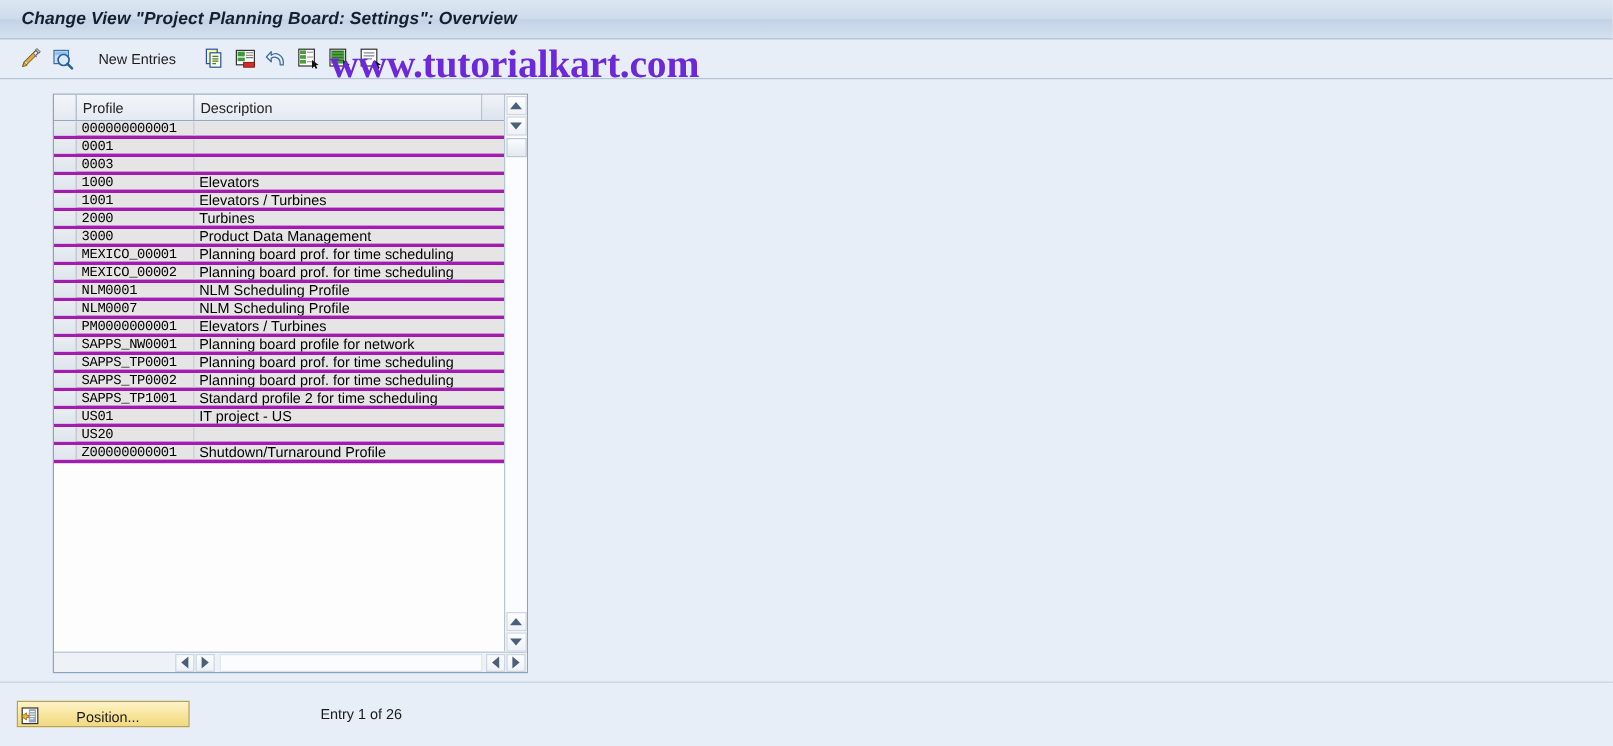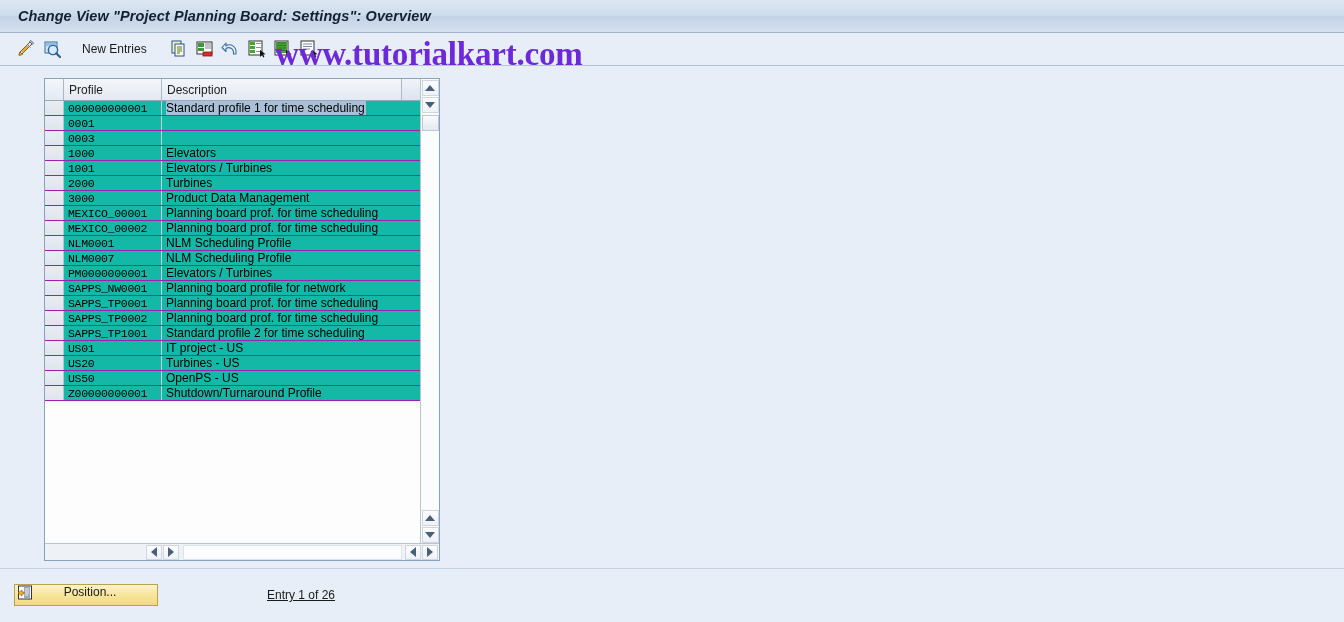--- a/index.html
+++ b/index.html
@@ -121,22 +121,22 @@
   .hdr .c-end { width: 18px; flex: 0 0 18px; border-right: none;
                 background: linear-gradient(to bottom,#f0f3f8,#dde4ee); }
 
   .rows {
     flex: 1 1 auto;
     overflow: hidden;
   }
   .row {
     display: flex;
     height: 15px;
-    border-bottom: 1px solid #a21caf;
-    background: #14b8a6;
+    border-bottom: 3px solid #a21caf;
+    background: #e5e5e5;
   }
   .row .cell {
     border-right: 1px solid #c3cedb;
     display: flex; align-items: center;
     font-size: 12px;
     overflow: hidden;
     white-space: nowrap;
   }
   .row .gut {
     width: 19px; flex: 0 0 19px;
@@ -222,32 +222,31 @@
     width: 1344px; height: 54px;
     border-top: 1px solid #c3d0df;
     background: #e7eef7;
   }
   .posbtn {
     position: absolute;
     left: 14px; top: 15px;
     width: 144px; height: 22px;
     background: linear-gradient(to bottom,#fdf3c8 0%, #f7e49a 55%, #f2da83 100%);
     border: 1px solid #b9a14e;
-    display: flex; align-items: flex-start;
+    display: flex; align-items: flex-end;
     cursor: default;
   }
   .posbtn .ic { width: 20px; flex: 0 0 20px; display:flex; align-items:center; justify-content:center; }
   .posbtn .lb { flex: 1 1 auto; text-align: center; font-size: 12px; color: #1a1a1a; padding-right: 12px; }
   .entrytxt {
     position: absolute;
     left: 267px; top: 19px;
     font-size: 12px;
     color: #1a1a1a;
     white-space: nowrap;
-    text-decoration: underline;
   }
 </style>
 </head>
 <body>
 
 <div class="titlebar">
   <div class="title">Change View "Project Planning Board: Settings": Overview</div>
 </div>
 
 <div class="toolbar">
@@ -341,23 +340,20 @@
         <div class="cell c-gutter"></div>
         <div class="cell c-profile">Profile</div>
         <div class="cell c-desc">Description</div>
         <div class="cell c-end"></div>
       </div>
 
       <div class="rows" id="rows">
           <div class="row">
             <div class="cell gut"></div>
             <div class="cell prof">000000000001</div>
-            <div class="cell desc">
-              <span class="sel">Standard profile 1 for time scheduling</span>
-            </div>
           </div>
           <div class="row">
             <div class="cell gut"></div>
             <div class="cell prof">0001</div>
           </div>
           <div class="row">
             <div class="cell gut"></div>
             <div class="cell prof">0003</div>
           </div>
           <div class="row">
@@ -454,30 +450,20 @@
           <div class="row">
             <div class="cell gut"></div>
             <div class="cell prof">US01</div>
             <div class="cell desc">
               <span>IT project - US</span>
             </div>
           </div>
           <div class="row">
             <div class="cell gut"></div>
             <div class="cell prof">US20</div>
-            <div class="cell desc">
-              <span>Turbines - US</span>
-            </div>
-          </div>
-          <div class="row">
-            <div class="cell gut"></div>
-            <div class="cell prof">US50</div>
-            <div class="cell desc">
-              <span>OpenPS - US</span>
-            </div>
           </div>
           <div class="row">
             <div class="cell gut"></div>
             <div class="cell prof">Z00000000001</div>
             <div class="cell desc">
               <span>Shutdown/Turnaround Profile</span>
             </div>
           </div>
         </div>
     </div>

